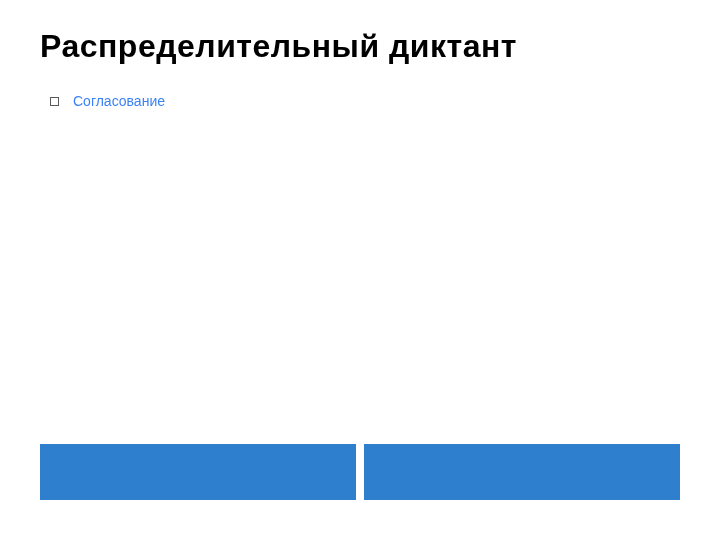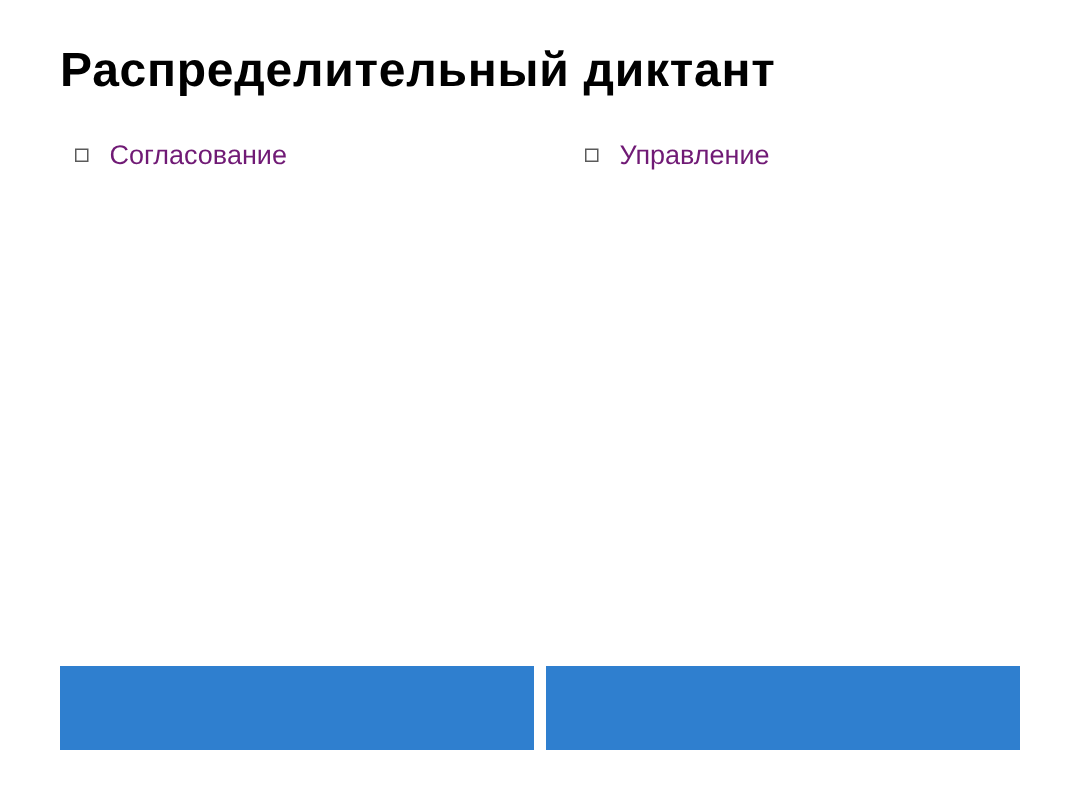--- a/index.html
+++ b/index.html
@@ -31,22 +31,22 @@
   }
   .bullet-icon {
     width: 9px;
     height: 9px;
     border: 1px solid #5a5a5a;
     margin-right: 14px;
     margin-left: 10px;
     flex: 0 0 auto;
   }
   .bullet-text {
-    font-size: 18px;
-    color: #701a75;
+    font-size: 14px;
+    color: #3b82f6;
   }
   .bottom-bars {
     position: absolute;
     left: 40px;
     right: 40px;
     bottom: 40px;
     display: flex;
     gap: 8px;
   }
   .bar {
@@ -61,25 +61,19 @@
 <div class="slide">
   <h1 class="title">Распределительный диктант</h1>
 
   <div class="columns">
     <div class="column">
       <div class="bullet-row">
         <span class="bullet-icon"></span>
         <span class="bullet-text">Согласование</span>
       </div>
     </div>
-    <div class="column">
-      <div class="bullet-row">
-        <span class="bullet-icon"></span>
-        <span class="bullet-text">Управление</span>
-      </div>
-    </div>
   </div>
 
   <div class="bottom-bars">
     <div class="bar"></div>
     <div class="bar"></div>
   </div>
 </div>
 
 </body></html>

